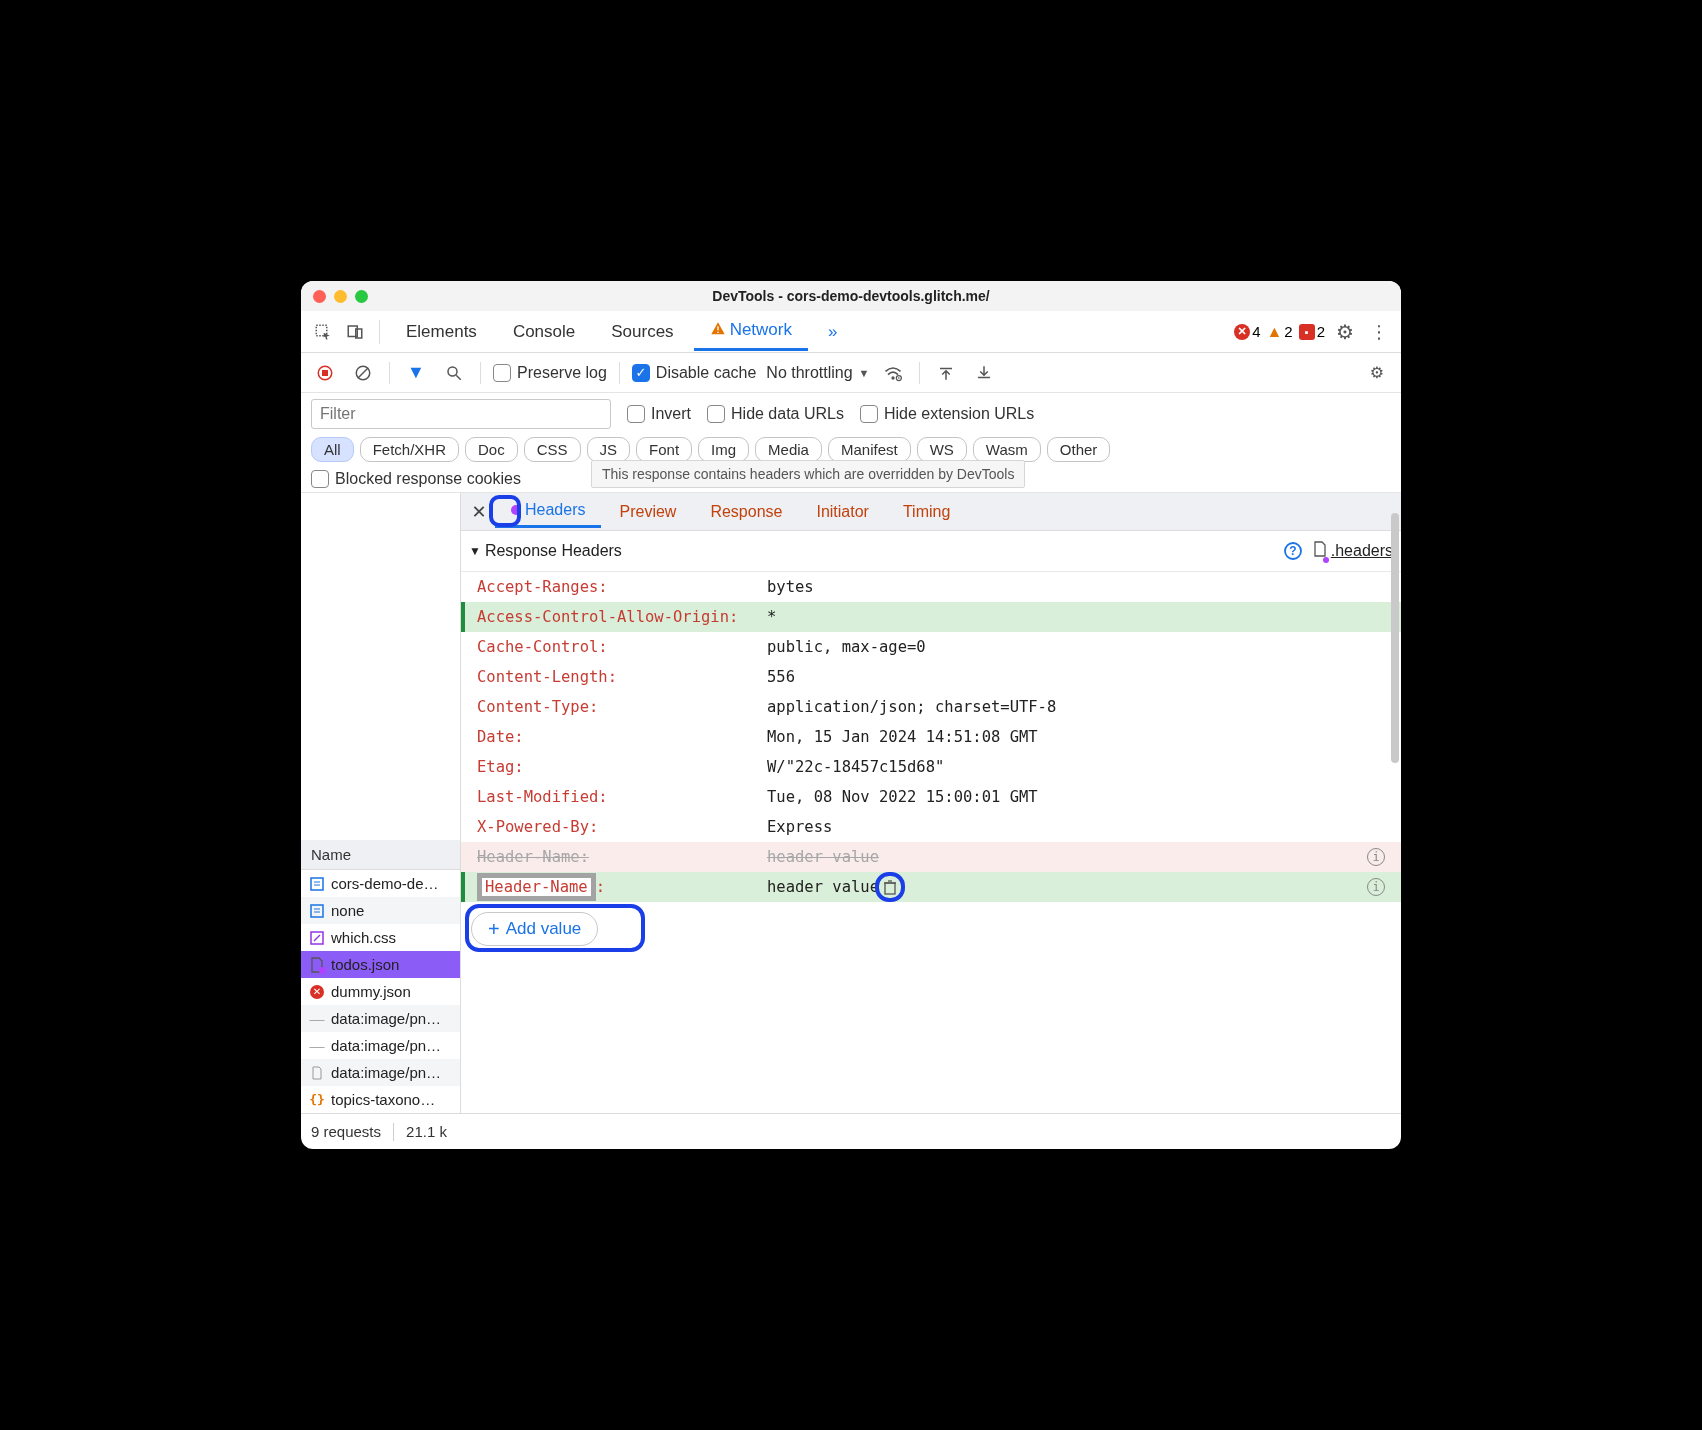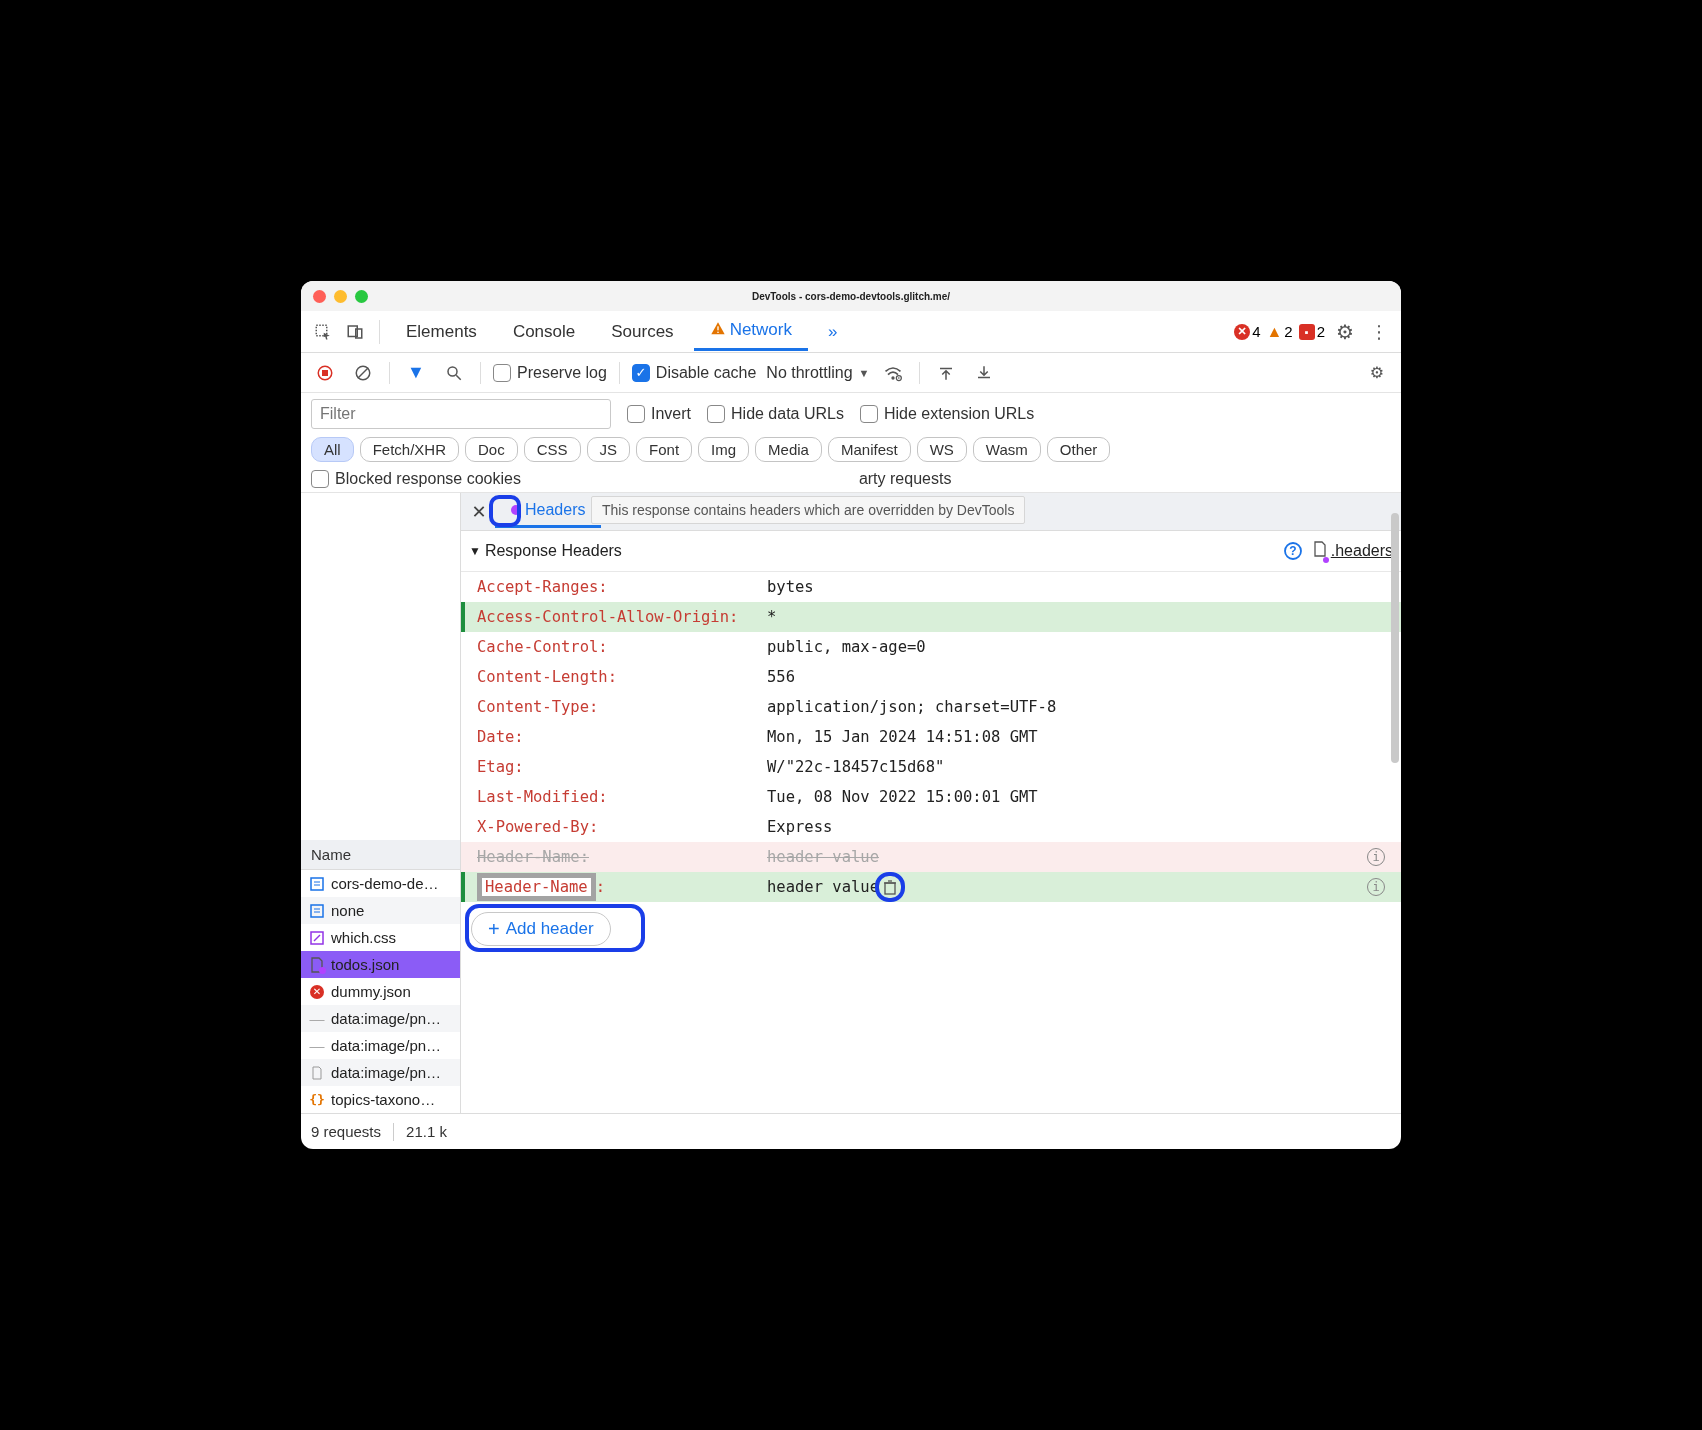--- a/index.html
+++ b/index.html
@@ -30,21 +30,21 @@
     display: flex;
     align-items: center;
     padding: 0 12px;
     position: relative;
   }
   .traffic { display: flex; gap: 8px; }
   .traffic span { width: 13px; height: 13px; border-radius: 50%; }
   .t-red{background:#ff5f57;} .t-yellow{background:#febc2e;} .t-green{background:#28c840;}
   .titlebar-title {
     position: absolute; left: 0; right: 0; text-align: center;
-    font-weight: 600; font-size: 10px; color: #222; pointer-events:none;
+    font-weight: 600; font-size: 14px; color: #222; pointer-events:none;
   }
 
   
   .tabs-row {
     display: flex; align-items: center; height: 42px;
     border-bottom: 1px solid #dcdcdc; padding: 0 8px; gap: 4px; font-size: 16px;
     position:relative;
   }
   .icon-btn { width: 28px; height: 28px; display:flex; align-items:center; justify-content:center; color:#555; cursor:pointer; }
   .tab-item { padding: 8px 16px; color:#333; cursor:pointer; font-size:17px; }
@@ -67,21 +67,21 @@
     padding:6px 10px 4px; border-bottom:1px solid #e4e4e4; font-size:16px; color:#333;
   }
   .filter-row1{ display:flex; align-items:center; gap:16px; margin-bottom:8px; }
   .filter-input{ width:300px; height:30px; border:1px solid #c9c9c9; border-radius:3px; padding:0 8px; font-size:16px; }
   .chips{ display:flex; gap:6px; flex-wrap:wrap; margin-bottom:8px; }
   .chip{ border:1px solid #c4c4c4; border-radius:10px; padding:3px 12px; font-size:15px; cursor:pointer; background:#fff;}
   .chip.active-all{ background:#d6e2ff; border-color:#b7c9f6; }
   .filter-row3{ display:flex; align-items:center; gap:8px; position:relative; }
   .tooltip {
     position:absolute; left:280px; top:-10px; background:#f6f6f6; border:1px solid #d6d6d6;
-    padding:4px 10px; font-size:14px; color:#555; border-radius:2px; line-height:1.3; z-index:5;margin-top:36px;
+    padding:4px 10px; font-size:14px; color:#555; border-radius:2px; line-height:1.3; z-index:5;
   }
 
   
   .body { flex:1; display:flex; overflow:hidden; position:relative; }
   .left {
     width:160px; border-right:1px solid #dcdcdc; display:flex; flex-direction:column;justify-content:flex-end;
   }
   .left-header{ background:#eef0f3; font-size:15px; padding:6px 10px; color:#333; border-bottom:1px solid #dcdcdc; }
   .req { display:flex; align-items:center; gap:6px; padding:5px 8px; font-size:15px; color:#222; cursor:pointer; white-space:nowrap; overflow:hidden; }
   .req.selected{ background:#8b5cf6; }
@@ -429,21 +429,21 @@
               <span class="highlight-ring" style="left:-6px;top:-6px;width:30px;height:30px;border-radius:14px"></span>
             </span>
           </div>
           <span class="info-circle">i</span>
         </div>
       </div>
 
       <div style="position:relative;display:inline-block">
         <button class="add-header-btn">
           <span style="font-size:20px;line-height:0">+</span>
-          <span>Add header</span>
+          <span>Add value</span>
         </button>
         <span class="highlight-ring" style="left:4px;top:2px;width:180px;height:48px;border-radius:14px"></span>
       </div>
 
       <div class="scrollbar"></div>
     </div>
   </div>
 
   <div class="footer">
     <span>9 requests</span>

